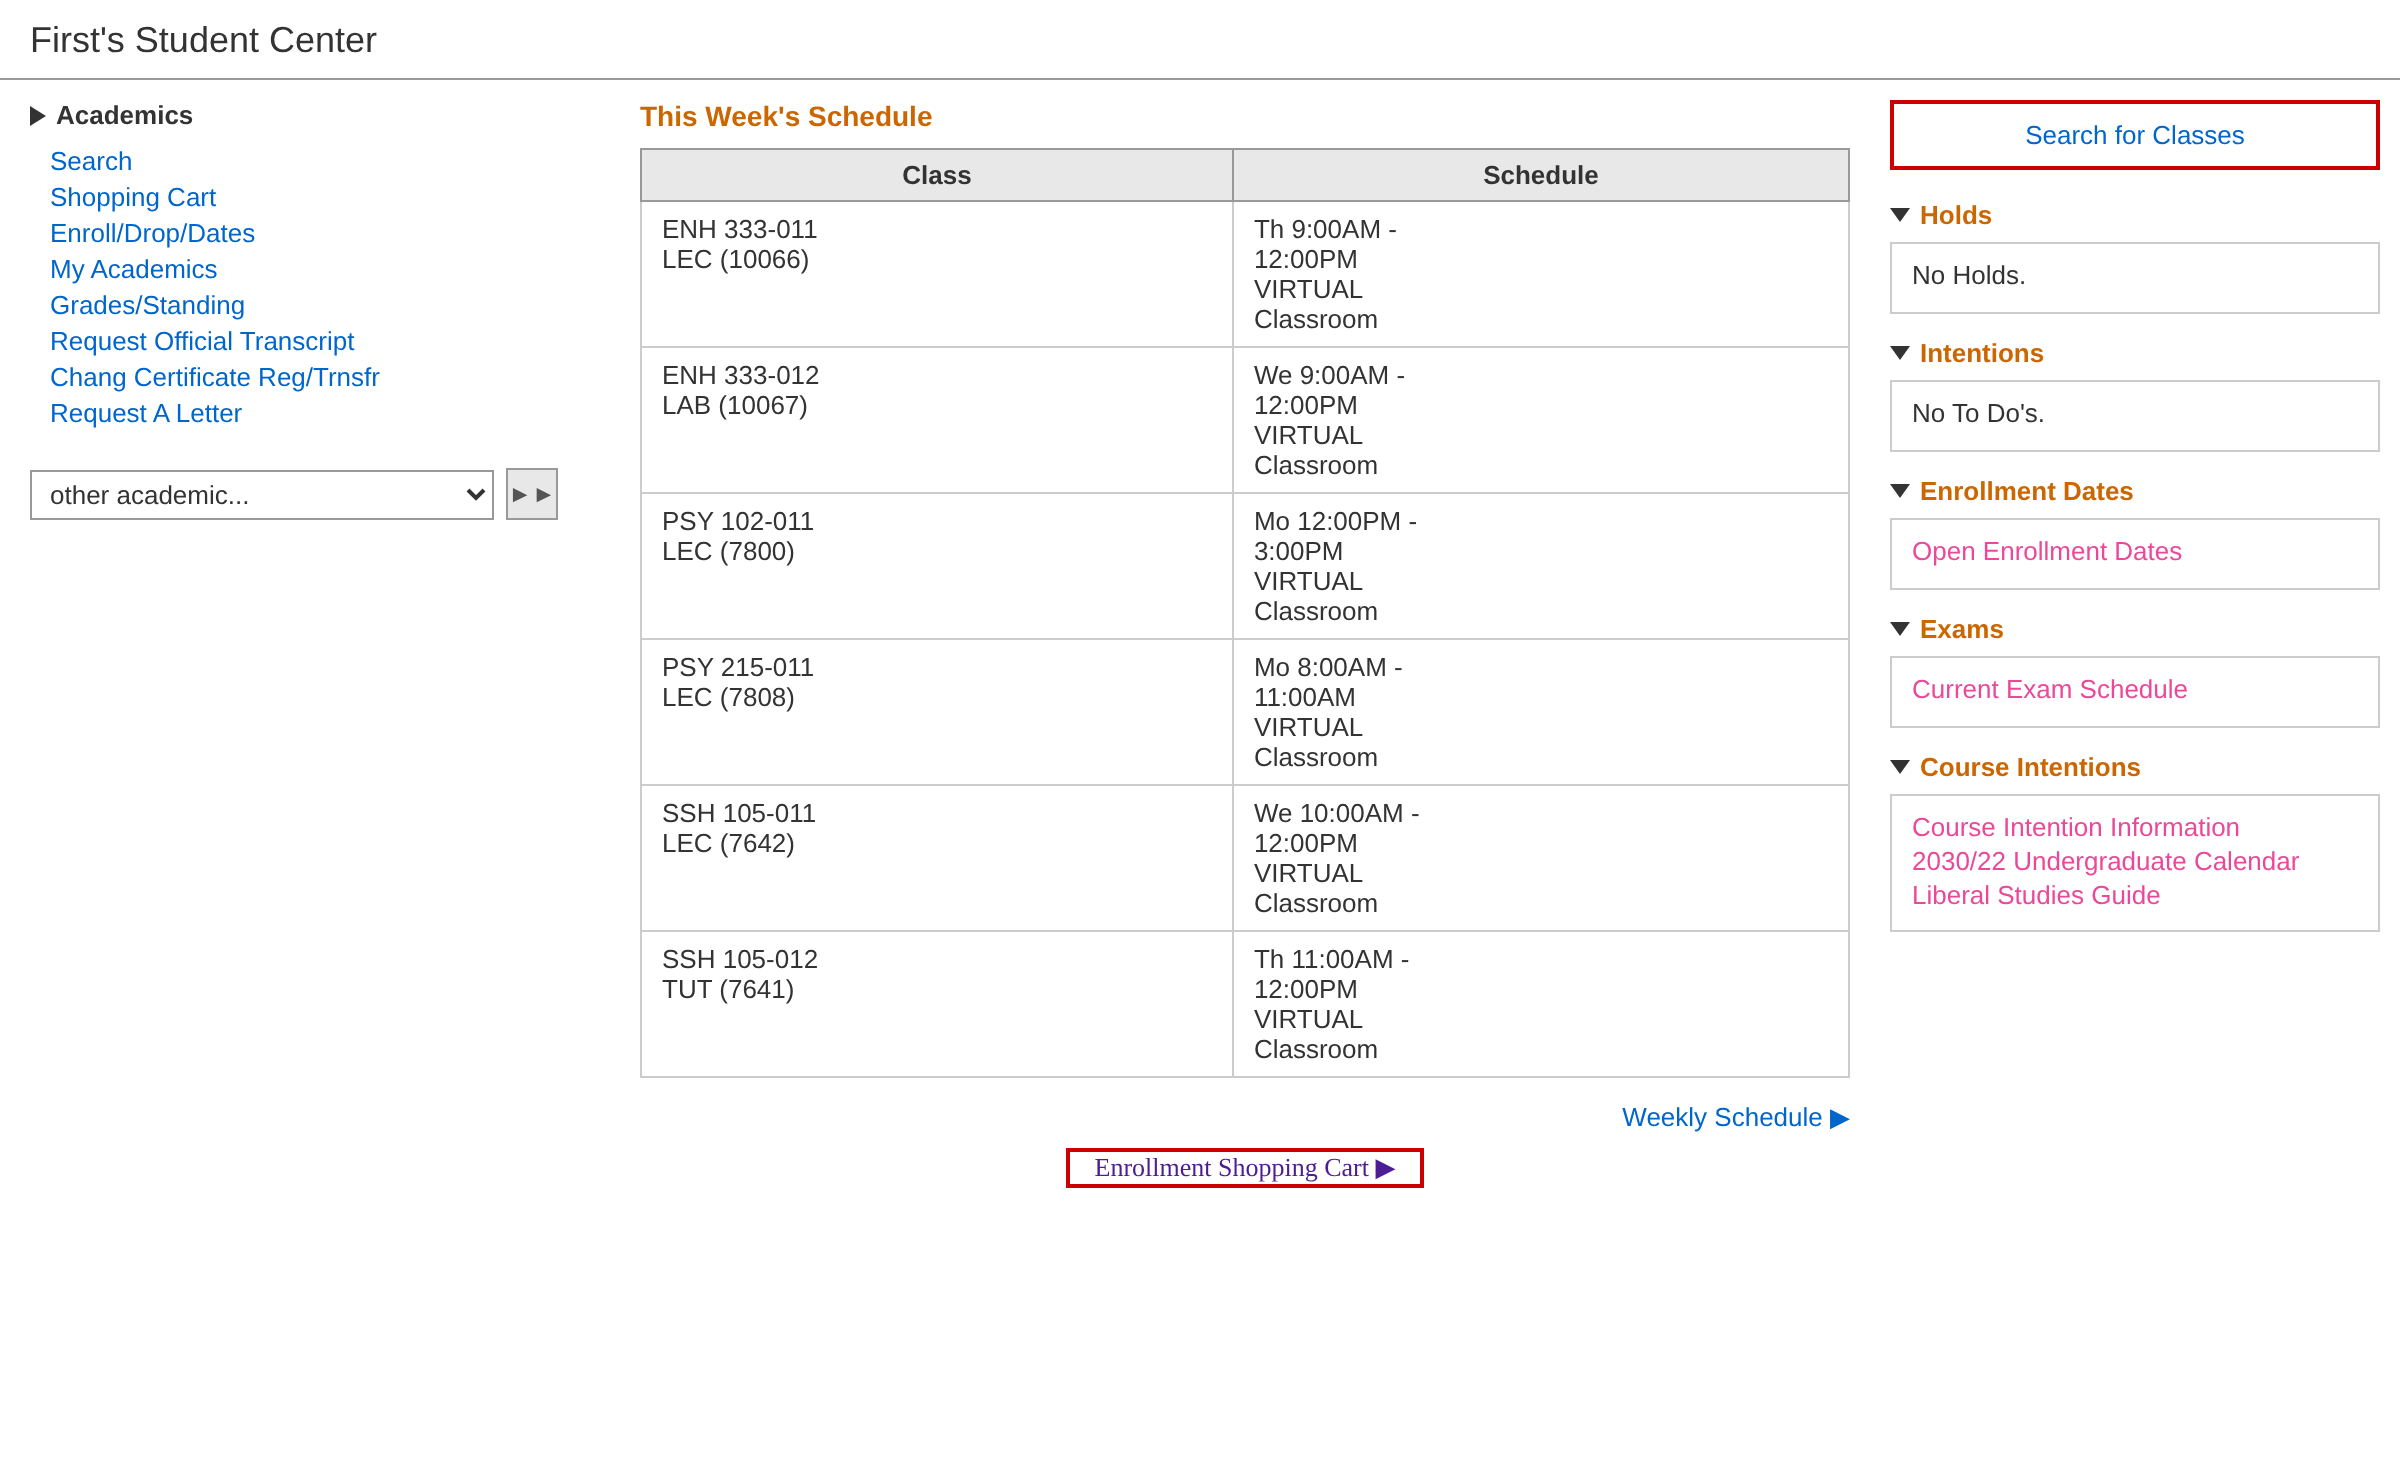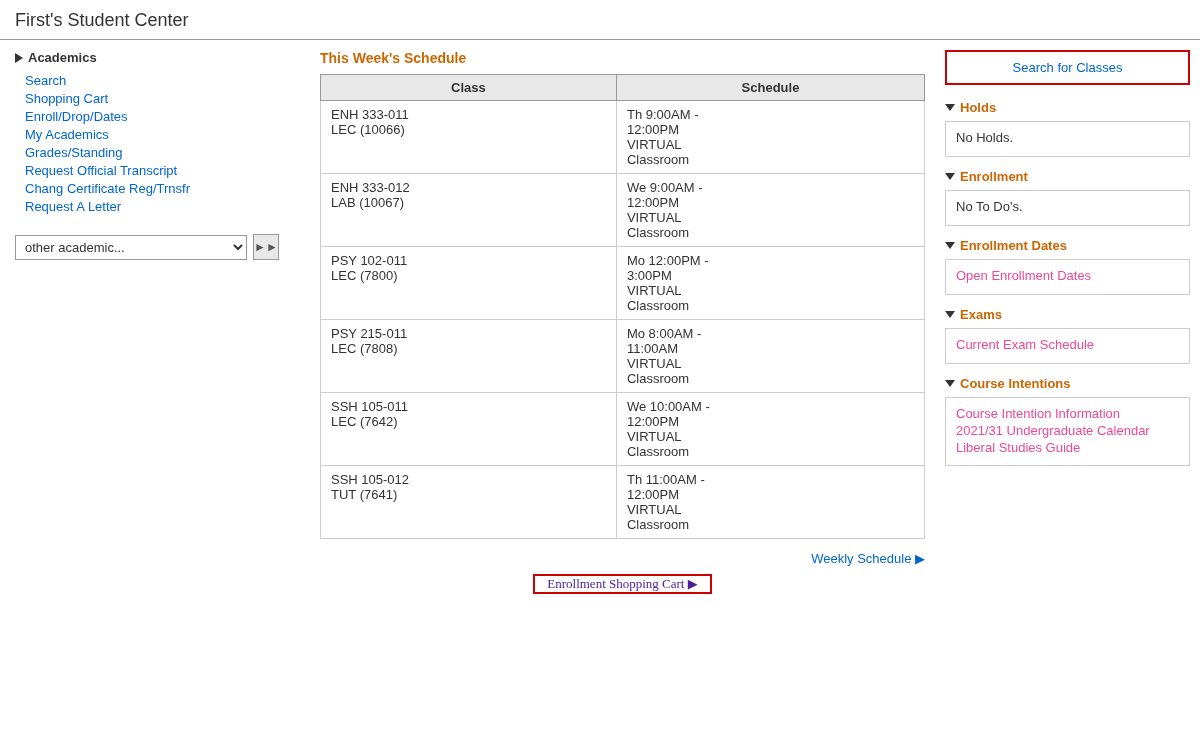--- a/index.html
+++ b/index.html
@@ -293,21 +293,21 @@
         <span class="triangle-down"></span>
         <span class="right-section-title">Holds</span>
       </div>
       <div class="right-section-box">No Holds.</div>
     </div>
 
     
     <div class="right-section">
       <div class="right-section-header">
         <span class="triangle-down"></span>
-        <span class="right-section-title">Enrollment</span>
+        <span class="right-section-title">Intentions</span>
       </div>
       <div class="right-section-box">No To Do's.</div>
     </div>
 
     
     <div class="right-section">
       <div class="right-section-header">
         <span class="triangle-down"></span>
         <span class="right-section-title">Enrollment Dates</span>
       </div>
@@ -328,19 +328,19 @@
     </div>
 
     
     <div class="right-section">
       <div class="right-section-header">
         <span class="triangle-down"></span>
         <span class="right-section-title">Course Intentions</span>
       </div>
       <div class="right-section-box">
         <a href="#">Course Intention Information</a>
-        <a href="#">2021/31 Undergraduate Calendar</a>
+        <a href="#">2030/22 Undergraduate Calendar</a>
         <a href="#">Liberal Studies Guide</a>
       </div>
     </div>
 
   </div>
 </div>
 
 </body></html>

